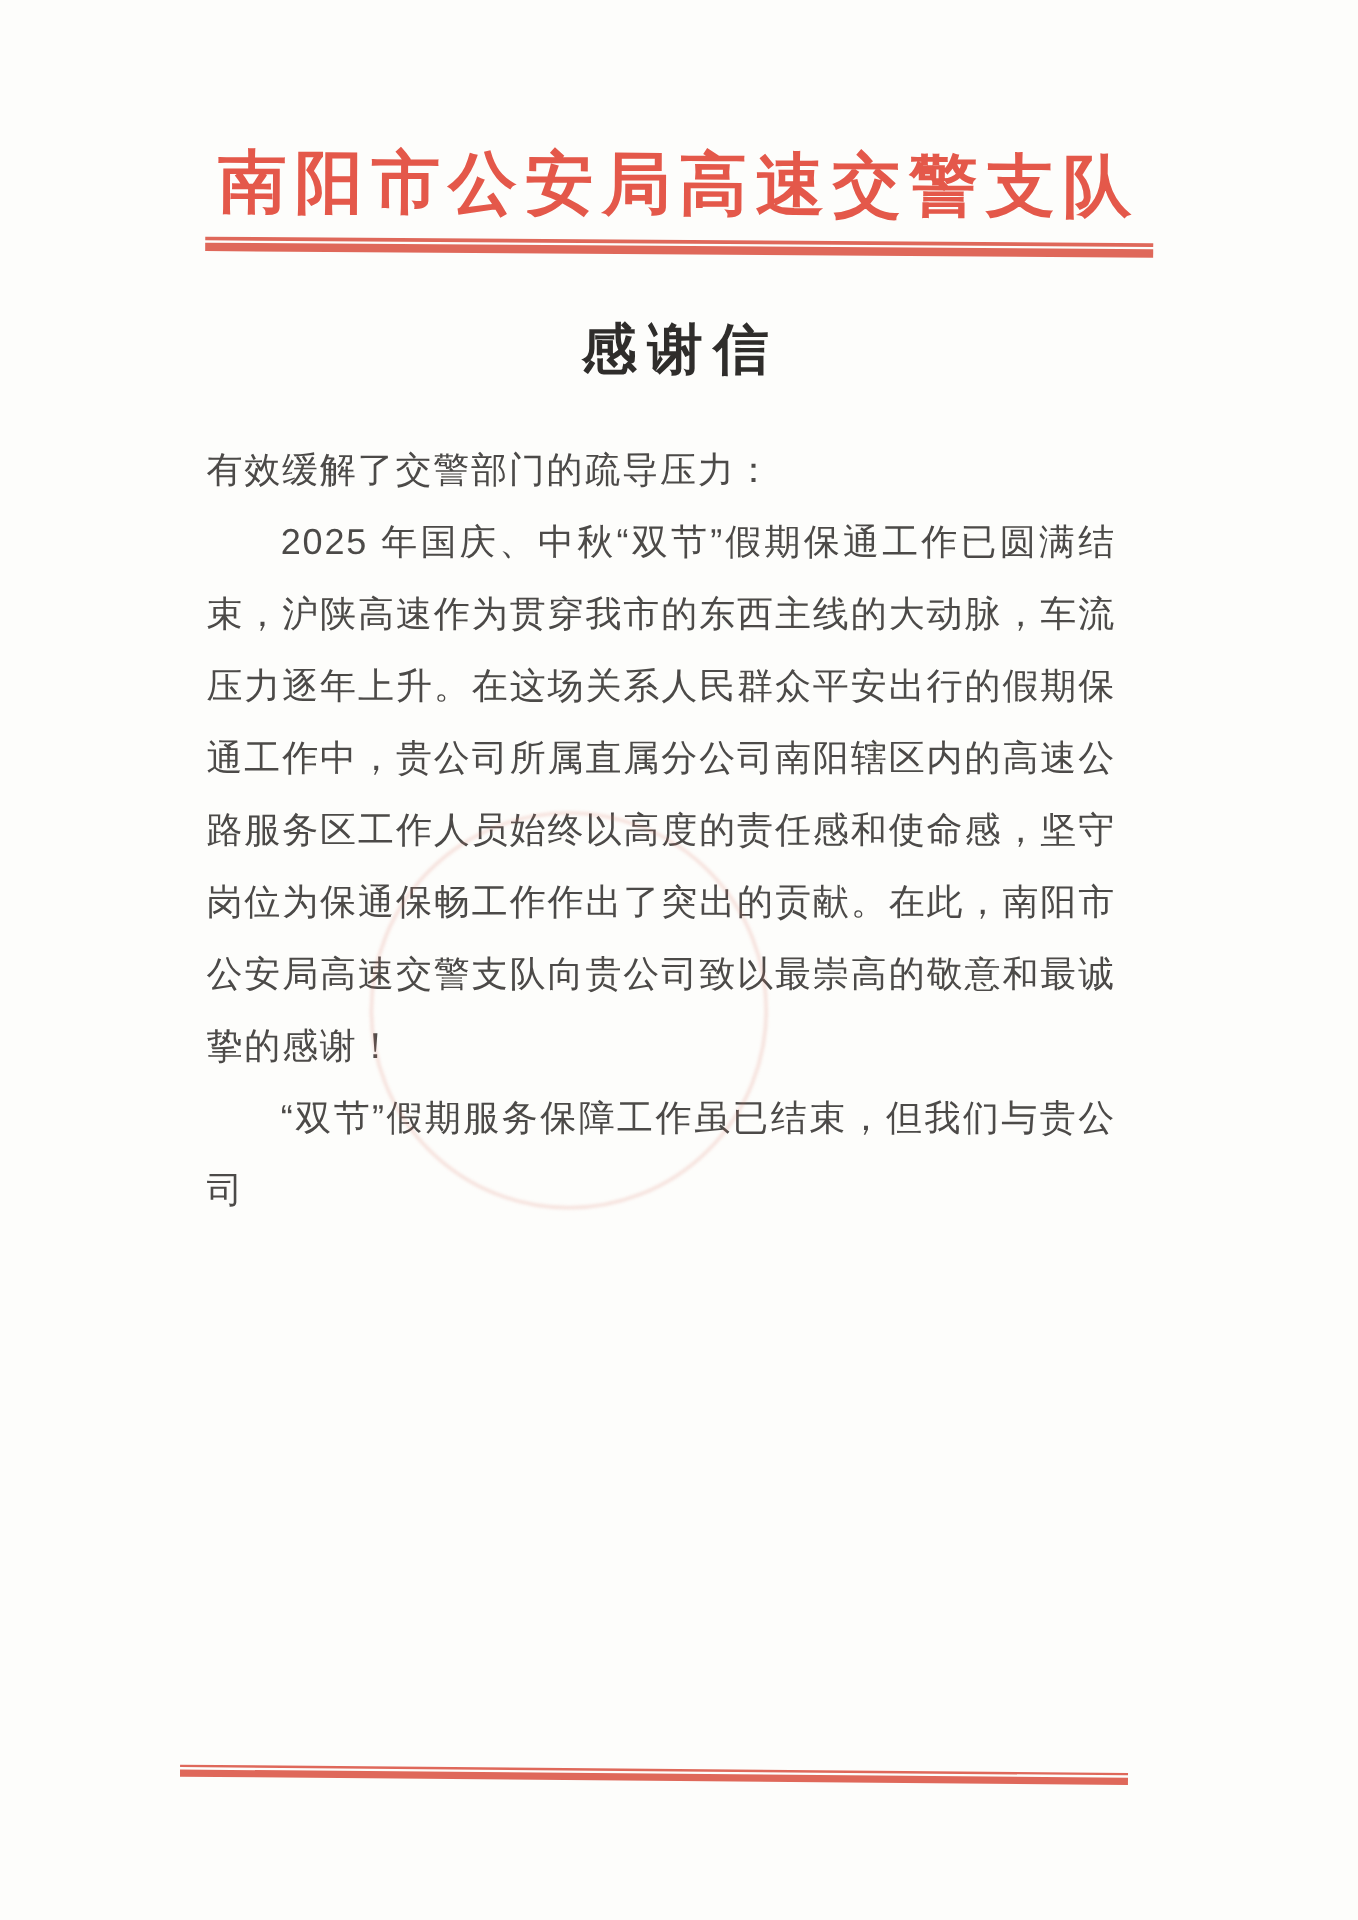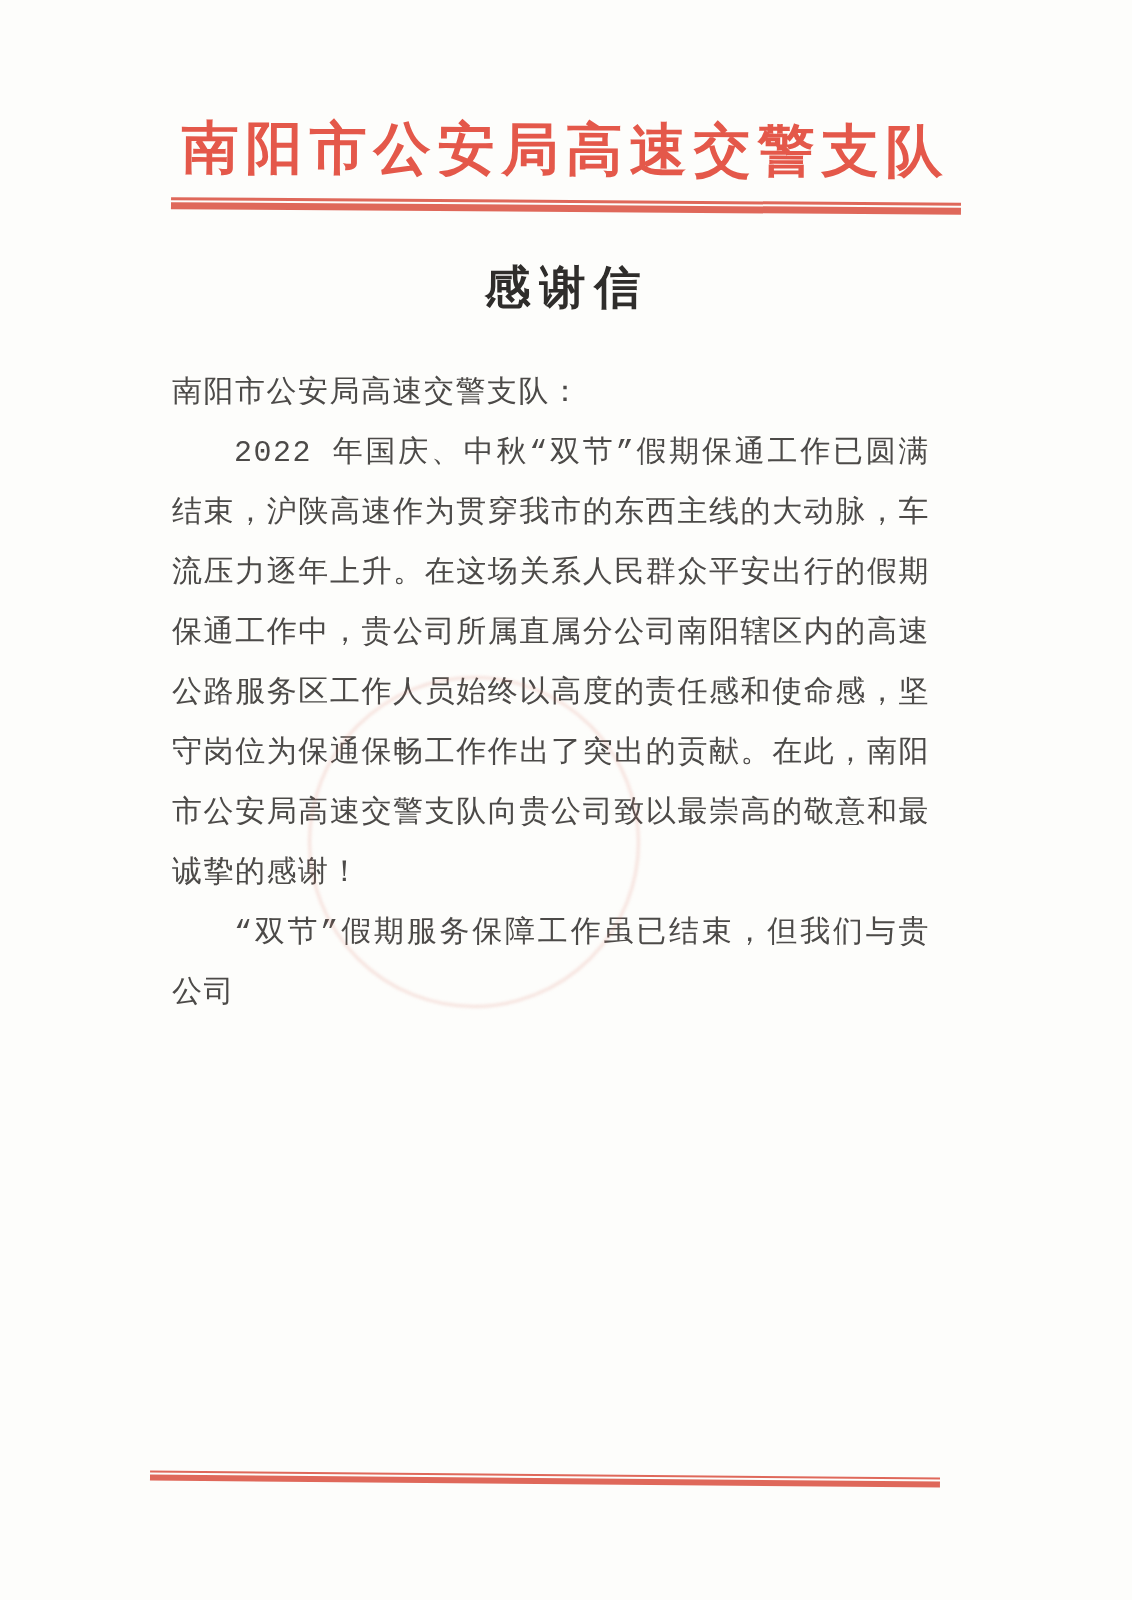--- a/index.html
+++ b/index.html
@@ -3,21 +3,21 @@
 <meta charset="utf-8">
 <style>
   html, body { margin: 0; padding: 0; background: #ffffff; }
 
   .page {
     position: relative;
     width: 1132px;
     height: 1600px;
     background: var(--page-background, #fdfdfb);
     overflow: hidden;
-    font-family: Liberation Mono, monospace;
+    font-family: Liberation Sans, sans-serif;
   }
 
   
   .letterhead { position: relative; }
 
   .letterhead-title {
     margin: 0;
     padding-top: 122px;
     text-align: center;
     font-weight: bold;
@@ -95,22 +95,22 @@
     <div class="double-rule rule-header">
       <div class="line-thin"></div>
       <div class="line-thick"></div>
     </div>
   </header>
 
   <main>
     <h2 class="letter-heading">感谢信</h2>
 
     <div class="letter-body">
-      <p class="salutation">南阳市公安局高速交警支队：</p>
-      <p class="para">2022 年国庆、中秋“双节”假期保通工作已圆满结束，沪陕高速作为贯穿我市的东西主线的大动脉，车流压力逐年上升。在这场关系人民群众平安出行的假期保通工作中，贵公司所属直属分公司南阳辖区内的高速公路服务区工作人员始终以高度的责任感和使命感，坚守岗位为保通保畅工作作出了突出的贡献。在此，南阳市公安局高速交警支队向贵公司致以最崇高的敬意和最诚挚的感谢！</p>
+      <p class="salutation">有效缓解了交警部门的疏导压力：</p>
+      <p class="para">2025 年国庆、中秋“双节”假期保通工作已圆满结束，沪陕高速作为贯穿我市的东西主线的大动脉，车流压力逐年上升。在这场关系人民群众平安出行的假期保通工作中，贵公司所属直属分公司南阳辖区内的高速公路服务区工作人员始终以高度的责任感和使命感，坚守岗位为保通保畅工作作出了突出的贡献。在此，南阳市公安局高速交警支队向贵公司致以最崇高的敬意和最诚挚的感谢！</p>
       <p class="para">“双节”假期服务保障工作虽已结束，但我们与贵公司</p>
     </div>
   </main>
 
   <div class="stamp"></div>
 
   <footer>
     <div class="double-rule rule-footer">
       <div class="line-thin"></div>
       <div class="line-thick"></div>

